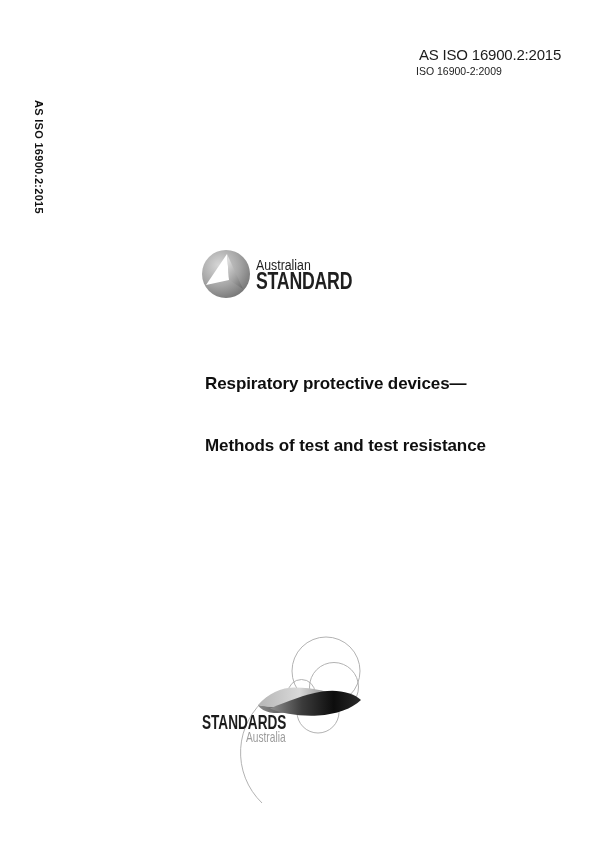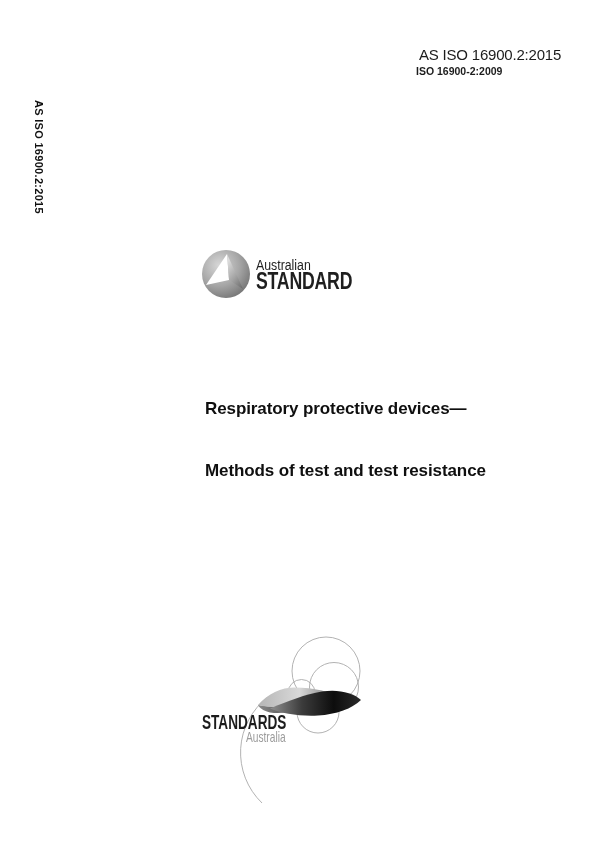--- a/index.html
+++ b/index.html
@@ -24,21 +24,20 @@
     font-size: 15px;
     letter-spacing: -0.2px;
     color: #1c1c1c;
     white-space: pre;
   }
   .iso-ref {
     left: 416px; top: 65px;
     font-size: 10.5px;
     color: #1c1c1c;
     white-space: pre;
-    font-weight: bold;
   }
 
   
   .spine {
     left: 45px; top: 100px;
     transform: rotate(90deg);
     transform-origin: 0 0;
     font-size: 11px;
     font-weight: bold;
     letter-spacing: 0.3px;
@@ -62,21 +61,21 @@
     font-weight: bold;
     letter-spacing: -0.3px;
     color: #1f1f1f;
     transform: scaleX(0.77);
     transform-origin: left top;
     white-space: pre;
   }
 
   
   .doc-title {
-    left: 205px; top: 358px;
+    left: 205px; top: 333px;
     font-size: 17px;
     font-weight: bold;
     line-height: 20.5px;
     letter-spacing: -0.1px;
     color: #0f0f0f;
     white-space: pre;
   }
   .doc-part {
     left: 205px; top: 397.8px;
     font-size: 17px;

